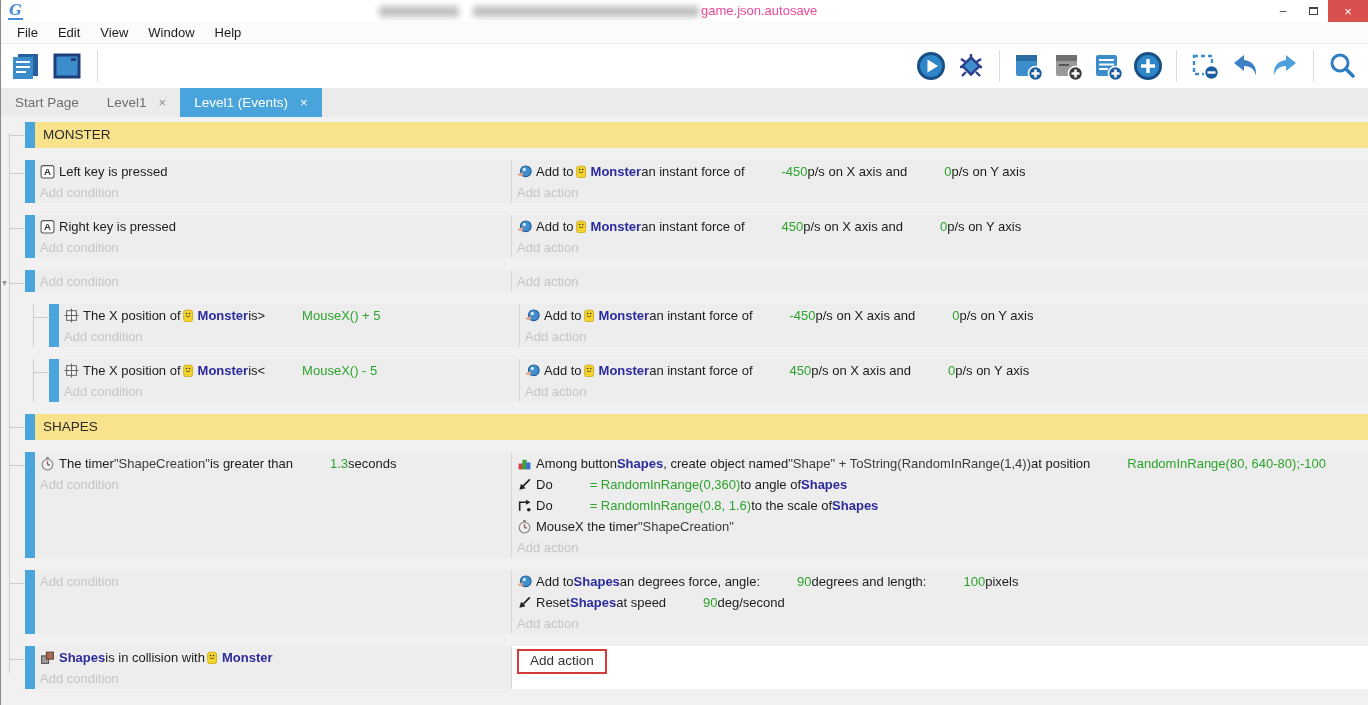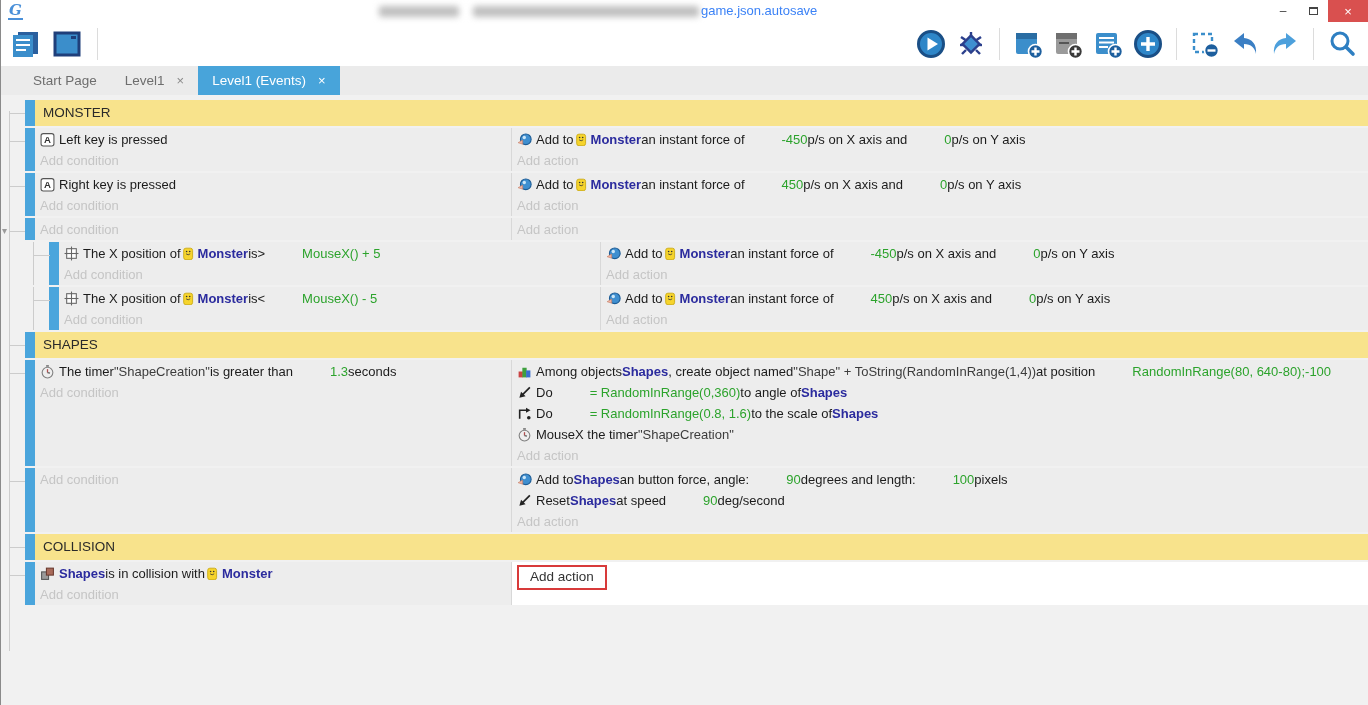--- a/index.html
+++ b/index.html
@@ -9,63 +9,63 @@
             border-left:1px solid #8a8a8a; }
 
   
   .titlebar { height:22px; background:#ffffff; position:relative; display:flex; align-items:center; }
   .logo { position:absolute; left:7px; top:2px; font-family:"DejaVu Serif",serif; font-style:italic;
           font-weight:bold; font-size:15px; color:#4a90d9; line-height:16px;
           border-bottom:2px solid #4a90d9; padding:0 1px; }
   .blurblob { position:absolute; top:6px; height:11px; background:#bfbfbf; filter:blur(3px); border-radius:2px; }
   .blur1 { left:378px; width:80px; }
   .blur2 { left:472px; width:226px; }
-  .title-text { position:absolute; left:700px; top:3px; font-size:13px; color:#3b82f6; }
+  .title-text { position:absolute; left:700px; top:3px; font-size:13px; color:#ec4899; }
   .win-controls { position:absolute; right:0; top:0; height:22px; display:flex; }
   .wc { width:30px; height:22px; display:flex; align-items:center; justify-content:center;
         font-size:12px; color:#444; cursor:default; }
   .wc-max-glyph { width:9px; height:8px; border:1px solid #444; border-top:2px solid #444; display:inline-block; }
   .wc-close { width:40px; background:#d9504f; color:#fff; font-size:13px; }
 
   
   .menubar { height:22px; background:#fbfbfb; border-bottom:1px solid #ececec;
              display:flex; align-items:center; padding-left:6px; }
   .menu-item { font-size:13px; color:#1b1b1b; padding:0 10px; height:22px; line-height:21px; }
 
   
   .toolbar { height:44px; background:#ffffff; display:flex; align-items:center; }
   .tb-left { display:flex; align-items:center; gap:10px; padding-left:8px; }
   .tb-right { margin-left:auto; display:flex; align-items:center; gap:8px; padding-right:10px; }
   .tb-btn { width:32px; height:32px; display:flex; align-items:center; justify-content:center; }
   .tb-div { width:1px; height:32px; background:#dcdcdc; margin:0 4px; }
 
   
-  .tabbar { height:29px; background:#ebebeb; display:flex; align-items:stretch; padding-left:18px; }
+  .tabbar { height:29px; background:#ebebeb; display:flex; align-items:stretch; padding-left:0; }
   .tab { display:flex; align-items:center; padding:0 14px; font-size:13.5px; color:#6e6e6e; gap:12px; }
   .tab .tab-x { color:#8a8a8a; font-size:13px; }
   .tab.active { background:#48a4da; color:#ffffff; }
   .tab.active .tab-x { color:#ffffff; }
 
   
   .sheet { position:relative; height:588px; background:#f1f1f1; padding-top:5px; overflow:hidden; }
   .tree-vline { position:absolute; left:8px; top:16px; height:540px; width:1px; background:#cccccc; }
-  .block { display:flex; align-items:stretch; margin-bottom:2px; position:relative; }
+  .block { display:flex; align-items:stretch; margin-bottom:12px; position:relative; }
   .gutter { width:24px; position:relative; flex:none; }
   .gutter::before { content:""; position:absolute; left:8px; top:13px; width:16px; border-top:1px solid #cccccc; }
   .block.sub .gutter::before { display:none; }
   .subgutter { width:16px; flex:none; position:relative; border-left:1px solid #cccccc; margin-left:8px; }
   .subgutter::before { content:""; position:absolute; left:0; top:13px; width:16px; border-top:1px solid #cccccc; }
   .collapser { position:absolute; left:1px; top:7px; font-size:10px; color:#9a9a9a; }
   .bluebar { width:10px; background:#4aa5dc; flex:none; }
   .hdr { flex:1; background:#f8e38c; height:26px; line-height:26px; padding-left:8px;
          font-size:13.5px; color:#2a2a2a; }
   .evt { flex:1; display:flex; align-items:stretch; background:#ededed; }
   .cell { padding-top:1px; }
   .cond { width:477px; flex:none; border-right:1px solid #d8d8d8; }
-  .block.sub .cond { width:542px; }
+  .block.sub .cond { width:461px; }
   .act { flex:1; }
   .act.white { background:#ffffff; }
   .line { height:21px; display:flex; align-items:center; padding-left:5px; font-size:13px;
           color:#1c1c1c; white-space:nowrap; overflow:hidden; }
   .line .licon { width:15px; height:15px; flex:none; margin-right:4px; display:flex; align-items:center; }
   .inline-icon { width:12px; height:15px; margin:0 3px 0 2px; display:inline-flex; align-items:center; }
   .seg-p { color:#1c1c1c; }
   .seg-o { color:#2b2b9e; font-weight:bold; }
   .seg-g { color:#2ca32c;padding-left:37px; }
   .seg-q { color:#3c3c3c; }
@@ -86,20 +86,27 @@
     <span class="title-text">game.json.autosave</span>
     <div class="win-controls">
       <span class="wc">–</span>
       <span class="wc">
           <span class="wc-max-glyph"></span>
         </span>
       <span class="wc wc-close">×</span>
     </div>
   </div>
 
+  <div class="menubar" id="menubar">
+      <span class="menu-item">File</span>
+      <span class="menu-item">Edit</span>
+      <span class="menu-item">View</span>
+      <span class="menu-item">Window</span>
+      <span class="menu-item">Help</span>
+    </div>
 
   <div class="toolbar">
     <div class="tb-left" id="tb-left">
         <div class="tb-btn">
           <span>
             <svg width="30" height="30" viewBox="0 0 30 30">
               <rect x="8" y="3" width="20" height="22" fill="#2a5f9e"></rect>
               <rect x="3" y="6" width="20" height="22" fill="#3b8ecb"></rect>
               <line x1="6" y1="11" x2="20" y2="11" stroke="#fff" stroke-width="2"></line>
               <line x1="6" y1="16" x2="20" y2="16" stroke="#fff" stroke-width="2"></line>
@@ -492,21 +499,21 @@
           </div>
           <div class="cell act">
             <div class="line">
               <span class="licon">
                 <svg width="15" height="15" viewBox="0 0 14 14">
                   <rect x="1.5" y="7" width="4" height="5.5" fill="#c94444"></rect>
                   <rect x="5" y="3.5" width="4" height="9" fill="#3fa03f"></rect>
                   <rect x="8.5" y="6" width="4" height="6.5" fill="#3a6fd0"></rect>
                 </svg>
               </span>
-              <span class="seg-p">Among objects </span>
+              <span class="seg-p">Among button </span>
               <span class="seg-o">Shapes</span>
               <span class="seg-p">, create object named </span>
               <span class="seg-q">"Shape" + ToString(RandomInRange(1,4))</span>
               <span class="seg-p"> at position </span>
               <span class="seg-g">RandomInRange(80, 640-80);-100</span>
             </div>
             <div class="line">
               <span class="licon">
                 <svg width="15" height="15" viewBox="0 0 14 14">
                   <line x1="12" y1="2.2" x2="5" y2="9.2" stroke="#222" stroke-width="1.6"></line>
@@ -558,21 +565,21 @@
             <div class="line">
               <span class="licon">
                 <svg width="15" height="15" viewBox="0 0 14 14">
                   <circle cx="8.2" cy="6.8" r="5" fill="#3f8fd0" stroke="#1c5c96"></circle>
                   <circle cx="6.8" cy="5.2" r="1.6" fill="#cde7f8"></circle>
                   <path d="M1 10 L5.2 7.4 L5.4 11.4 Z" fill="#f2b3a0" stroke="#c07860" stroke-width="0.5"></path>
                 </svg>
               </span>
               <span class="seg-p">Add to </span>
               <span class="seg-o">Shapes</span>
-              <span class="seg-p"> an button force, angle: </span>
+              <span class="seg-p"> an degrees force, angle: </span>
               <span class="seg-g">90</span>
               <span class="seg-p"> degrees and length: </span>
               <span class="seg-g">100</span>
               <span class="seg-p"> pixels</span>
             </div>
             <div class="line">
               <span class="licon">
                 <svg width="15" height="15" viewBox="0 0 14 14">
                   <line x1="12" y1="2.2" x2="5" y2="9.2" stroke="#222" stroke-width="1.6"></line>
                   <path d="M2.2 12 L8 10.4 L3.8 6.2 Z" fill="#222"></path>
@@ -580,25 +587,20 @@
               </span>
               <span class="seg-p">Reset </span>
               <span class="seg-o">Shapes</span>
               <span class="seg-p"> at speed </span>
               <span class="seg-g">90</span>
               <span class="seg-p">deg/second</span>
             </div>
             <div class="line ph">Add action</div>
           </div>
         </div>
-      </div>
-      <div class="block">
-        <div class="gutter"></div>
-        <div class="bluebar"></div>
-        <div class="hdr">COLLISION</div>
       </div>
       <div class="block">
         <div class="gutter"></div>
         <div class="bluebar"></div>
         <div class="evt">
           <div class="cell cond">
             <div class="line">
               <span class="licon">
                 <svg width="15" height="15" viewBox="0 0 14 14">
                   <rect x="1.5" y="5.5" width="6.5" height="7" fill="#9a9a9a" stroke="#555"></rect>

